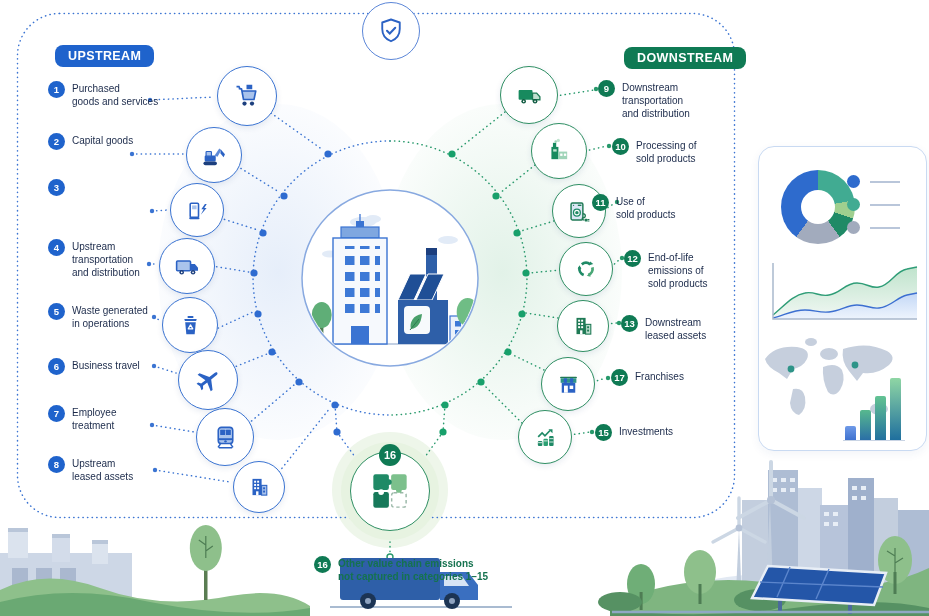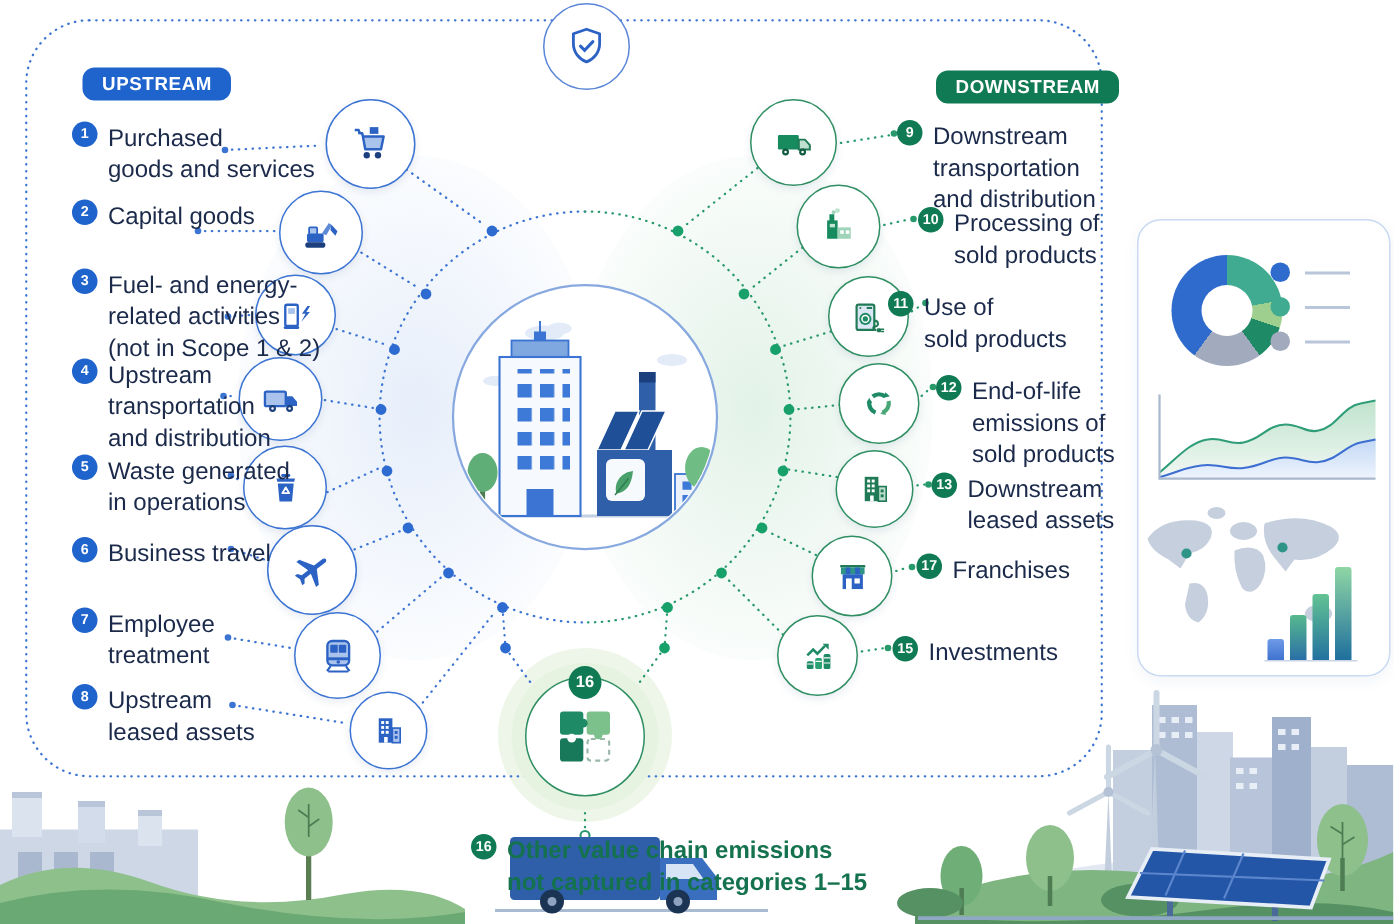--- a/index.html
+++ b/index.html
@@ -10,21 +10,21 @@
   .dotg{stroke:#27996b;stroke-width:1.5;stroke-dasharray:.3 4.3;stroke-linecap:round;fill:none}
   .pill{position:absolute;color:#fff;font-weight:700;font-size:12.5px;letter-spacing:.4px;
     padding:4px 13px;border-radius:8px;z-index:5}
   .pill.up{background:#1f63cc;left:55px;top:45px}
   .pill.down{background:#0f7a54;left:624px;top:47px}
   .item{position:absolute;display:flex;gap:7px;align-items:flex-start;z-index:5}
   .num{width:17px;height:17px;border-radius:50%;color:#fff;font-size:9.5px;font-weight:700;
     display:flex;align-items:center;justify-content:center;flex:0 0 17px}
   .item.blue .num{background:#1f63cc}
   .item.green .num{background:#0f7a54}
-  .lbl{font-size:16px;line-height:1.32;color:#1b2a4a;font-weight:500;white-space:pre-line;padding-top:1px}
+  .lbl{font-size:10px;line-height:1.32;color:#1b2a4a;font-weight:500;white-space:pre-line;padding-top:1px}
   .item.g16 .lbl{color:#15724f;font-weight:600}
   .icon-circle{position:absolute;border-radius:50%;background:#fff;display:flex;align-items:center;
     justify-content:center;box-shadow:0 2px 6px rgba(30,60,120,.10);z-index:4}
   .icon-circle.blue{border:1.7px solid #3b74d2}
   .icon-circle.green{border:1.7px solid #2f8f63}
   .shield{position:absolute;left:362px;top:2px;width:56px;height:56px;border-radius:50%;
     border:1.5px solid #5b86d8;background:#fff;display:flex;align-items:center;justify-content:center;z-index:6}
   .big16{position:absolute;left:341px;top:442px;width:98px;height:98px;border-radius:50%;
     background:#e7f3e1;display:flex;align-items:center;justify-content:center;z-index:5}
   .big16-inner{width:78px;height:78px;border:1.5px solid #2f8f63;border-radius:50%;background:#fff;
@@ -309,23 +309,20 @@
   <span class="num">1</span>
   <span class="lbl">Purchased
 goods and services</span>
     </div>
 <div class="item blue" style="left:48px;top:133px">
   <span class="num">2</span>
   <span class="lbl">Capital goods</span>
     </div>
 <div class="item blue" style="left:48px;top:179px">
   <span class="num">3</span>
-  <span class="lbl">Fuel- and energy-
-related activities
-(not in Scope 1 &amp; 2)</span>
     </div>
 <div class="item blue" style="left:48px;top:239px">
   <span class="num">4</span>
   <span class="lbl">Upstream
 transportation
 and distribution</span>
     </div>
 <div class="item blue" style="left:48px;top:303px">
   <span class="num">5</span>
   <span class="lbl">Waste generated

